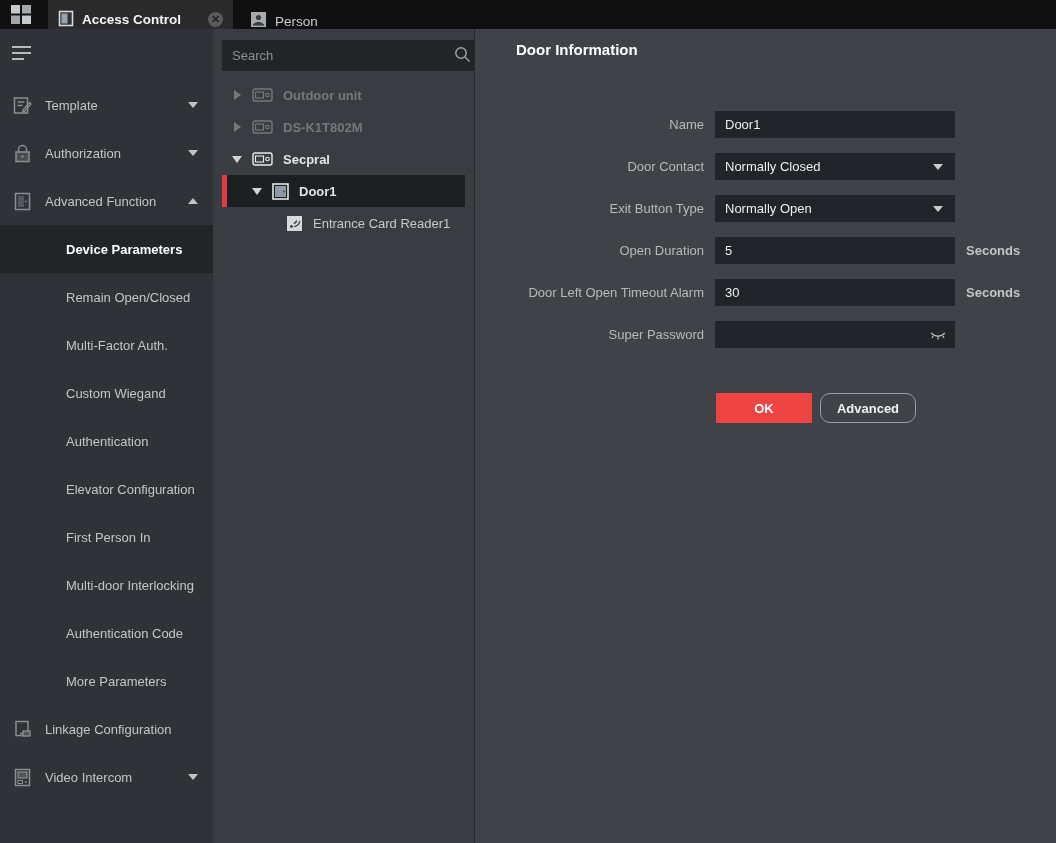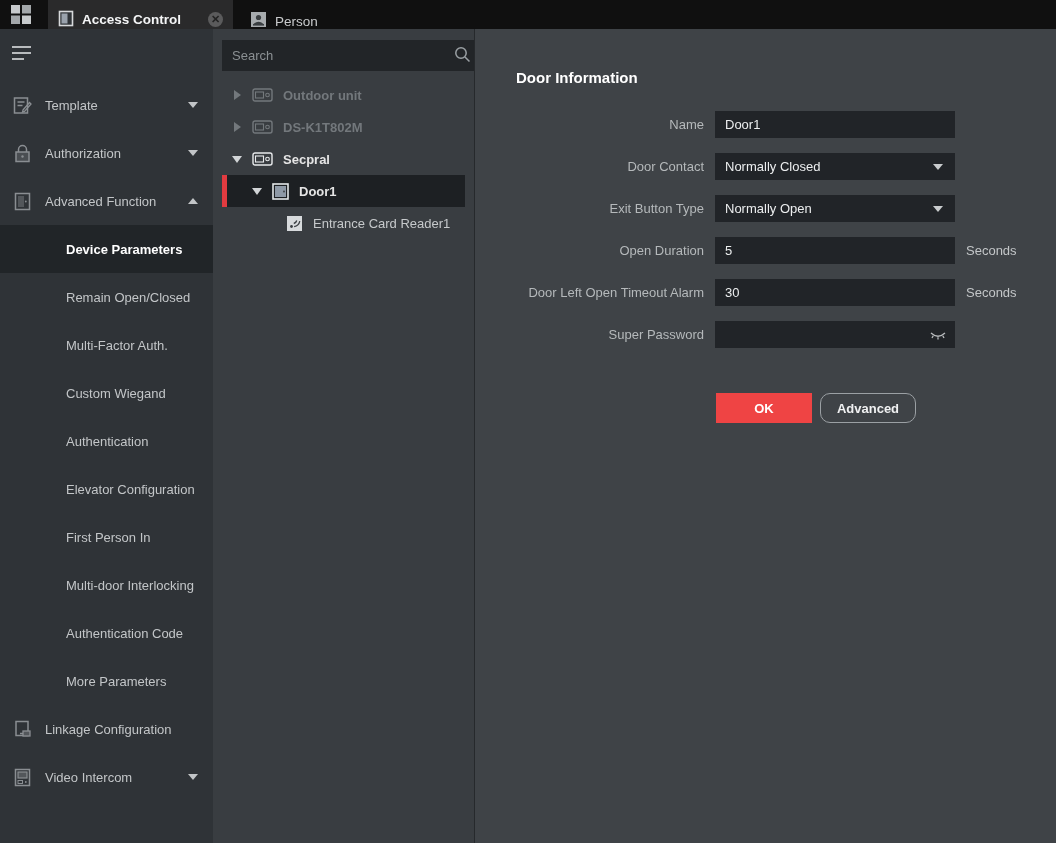--- a/index.html
+++ b/index.html
@@ -94,41 +94,41 @@
   .ind-0 { padding-left: 9px; }
   .ind-1 { padding-left: 29px; }
   .ind-2 { padding-left: 64px; }
 
   
   .main {
     position: absolute; top: 29px; left: 474px; right: 0; bottom: 0;
     background: #3f4347; border-left: 1px solid #26292c;
   }
   .panel-title {
-    position: absolute; left: 41px; top: 40px;
+    position: absolute; left: 41px; top: 12px;
     color: #ffffff; font-weight: bold; font-size: 15px;
   }
   .form-row { position: absolute; left: 16px; height: 27px; display: flex; align-items: center; }
   .form-row .f-label { width: 213px; text-align: right; color: #b5b9bb; }
   .f-box {
     margin-left: 11px; width: 240px; height: 27px; background: #212428;
     display: flex; align-items: center; padding: 0 10px; position: relative;
   }
   .f-box input {
     flex: 1; background: transparent; border: none; outline: none;
     color: #eceeef; font-size: 13px; font-family: inherit; min-width: 0;
   }
   .f-box.select { cursor: pointer; }
   .f-box.select .sel-text { color: #eceeef; }
   .sel-chev {
     position: absolute; right: 12px; top: 11px; width: 0; height: 0;
     border-left: 5px solid transparent; border-right: 5px solid transparent;
     border-top: 6px solid #c9ccce;
   }
-  .f-suffix { margin-left: 11px; color: #c3c6c8; }
+  .f-suffix { margin-left: 11px; color: #c3c6c8; font-weight: bold; }
   .eye { position: absolute; right: 8px; top: 8px; cursor: pointer; }
 
   .btn-row { position: absolute; left: 241px; top: 364px; display: flex; gap: 8px; }
   .btn {
     width: 96px; height: 30px; font-size: 13px; font-family: inherit;
     display: flex; align-items: center; justify-content: center;
     cursor: pointer; font-weight: bold;
   }
   .btn.primary { background: #ef4444; color: #ffffff; border: none; }
   .btn.secondary { background: transparent; color: #f0f1f2; border: 1px solid #9ba0a4; border-radius: 10px; }

